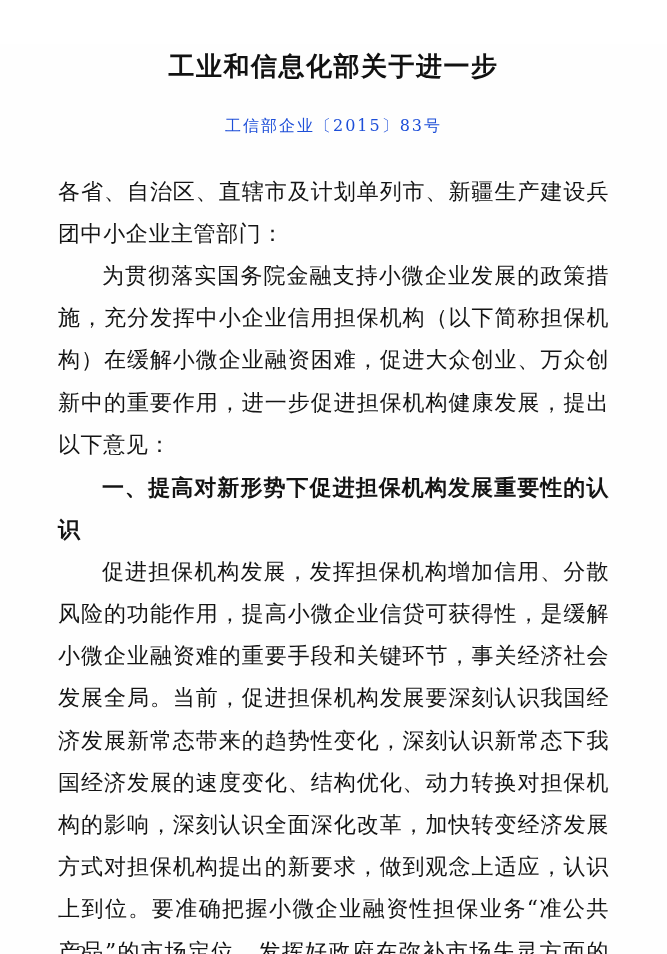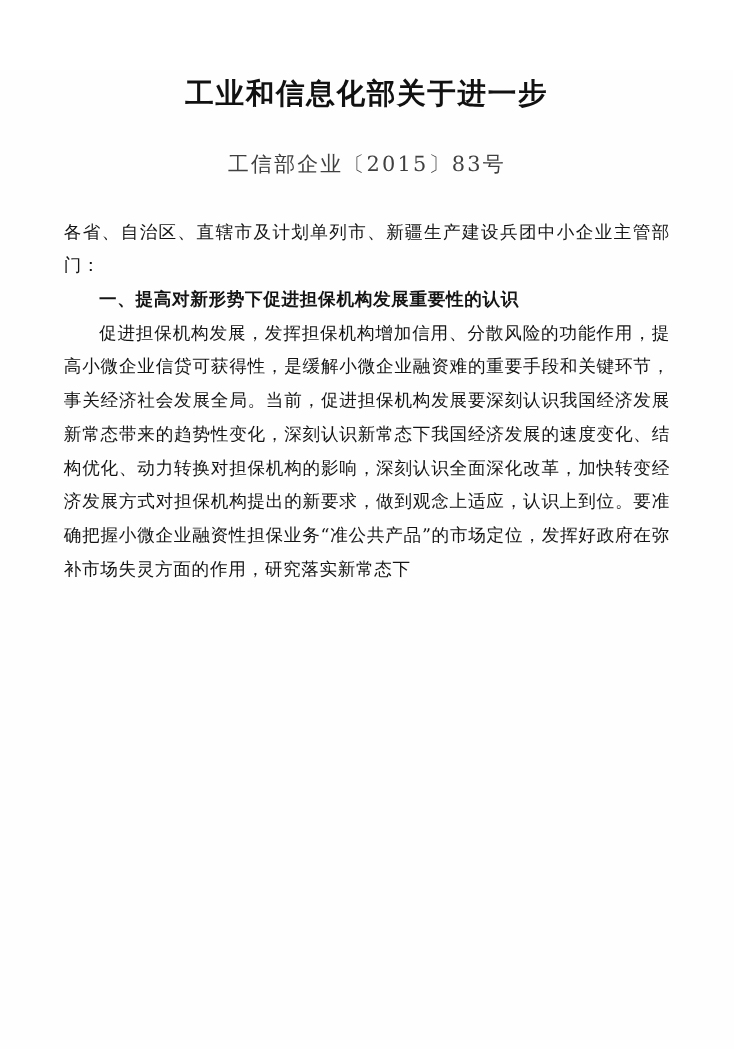--- a/index.html
+++ b/index.html
@@ -16,43 +16,43 @@
   }
   .page {
     position: relative;
     width: 667px;
     height: 954px;
     box-sizing: border-box;
     padding: 0 58px;
     background: #fefefe;
   }
   .title-block {
-    margin-top: 64px;
+    margin-top: 44px;
     text-align: center;
   }
   .title-line {
     font-size: 26px;
     font-weight: bold;
     letter-spacing: 1.5px;
     line-height: 1.75;
     color: #111;
   }
   .doc-number {
     margin-top: 26px;
     text-align: center;
-    font-size: 19px;
+    font-size: 16px;
     letter-spacing: 2px;
-    color: #404040;
+    color: #1d4ed8;
   }
   .body-block {
     margin-top: 34px;
   }
   p.para {
     margin: 0;
-    font-size: 16px;
+    font-size: 22px;
     line-height: 1.92;
     letter-spacing: 0.6px;
     text-align: justify;
     text-justify: inter-ideograph;
     color: #141414;
   }
   p.indent {
     text-indent: 2em;
   }
   p.heading {
@@ -78,19 +78,20 @@
 <div class="page">
 
   <div class="title-block">
     <div class="title-line">工业和信息化部关于进一步</div>
   </div>
 
   <div class="doc-number">工信部企业〔2015〕83号</div>
 
   <div class="body-block">
     <p class="para">各省、自治区、直辖市及计划单列市、新疆生产建设兵团中小企业主管部门：</p>
+    <p class="para indent">为贯彻落实国务院金融支持小微企业发展的政策措施，充分发挥中小企业信用担保机构（以下简称担保机构）在缓解小微企业融资困难，促进大众创业、万众创新中的重要作用，进一步促进担保机构健康发展，提出以下意见：</p>
     <p class="para heading">一、提高对新形势下促进担保机构发展重要性的认识</p>
     <p class="para indent">促进担保机构发展，发挥担保机构增加信用、分散风险的功能作用，提高小微企业信贷可获得性，是缓解小微企业融资难的重要手段和关键环节，事关经济社会发展全局。当前，促进担保机构发展要深刻认识我国经济发展新常态带来的趋势性变化，深刻认识新常态下我国经济发展的速度变化、结构优化、动力转换对担保机构的影响，深刻认识全面深化改革，加快转变经济发展方式对担保机构提出的新要求，做到观念上适应，认识上到位。要准确把握小微企业融资性担保业务“准公共产品”的市场定位，发挥好政府在弥补市场失灵方面的作用，研究落实新常态下</p>
   </div>
 
   <div class="footer">— 2 —</div>
 
 </div>
 
 </body></html>

